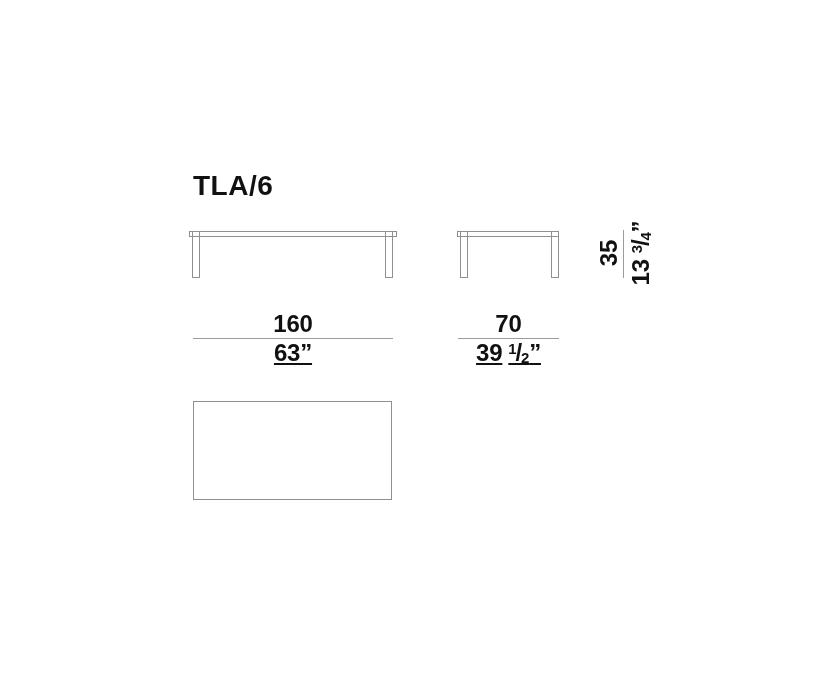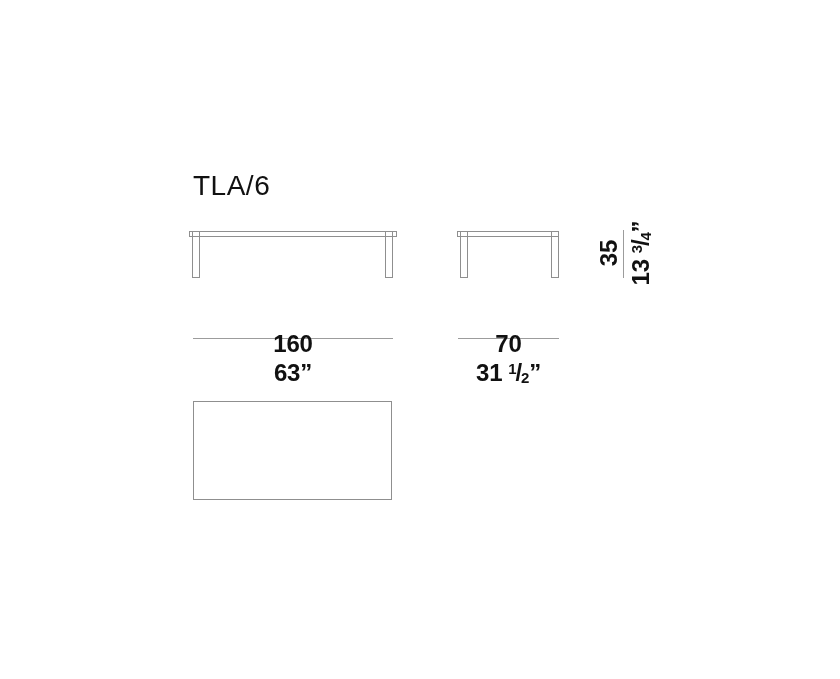--- a/index.html
+++ b/index.html
@@ -10,36 +10,36 @@
   }
   html,body{margin:0;padding:0;}
   body{
     width:840px;height:679px;position:relative;overflow:hidden;
     background:var(--bg);
     font-family:"Liberation Sans","DejaVu Sans",sans-serif;
     color:var(--text);
   }
   .title{
     position:absolute;left:193px;top:172px;
-    font-size:28px;font-weight:normal;line-height:1;letter-spacing:.5px;
+    font-size:28px;font-weight:bold;line-height:1;letter-spacing:.5px;
   }
   svg{position:absolute;left:0;top:0;}
   .outline{fill:#ffffff;stroke:var(--stroke);stroke-width:1;}
   .outline-open{fill:none;stroke:var(--stroke);stroke-width:1;}
   .dimline{stroke:var(--dimline);stroke-width:1;}
   .dim{position:absolute;text-align:center;font-weight:bold;}
   .dim-row{
     position:absolute;left:0;width:100%;
     font-size:24px;font-weight:bold;line-height:1;letter-spacing:-0.2px;
-    white-space:nowrap;text-align:center;margin-top:20px;
+    white-space:nowrap;text-align:center;
   }
   .dim-width{left:193px;top:0;width:200px;}
   .dim-depth{left:458px;top:0;width:101px;}
   .row-top{top:312px;}
-  .row-bottom{top:341px;}
+  .row-bottom{top:341px;text-decoration:underline;}
   .rot-dim{
     position:absolute;left:578px;top:225px;width:90px;height:56px;
     transform:rotate(-90deg);transform-origin:50% 50%;
   }
   .rot-dim .rrow{
     font-size:24px;font-weight:bold;line-height:28px;
     text-align:center;white-space:nowrap;letter-spacing:-0.2px;
   }
   .fr-gap{display:inline-block;width:6px;}
   .fr-num{font-size:15px;vertical-align:7px;}
@@ -73,21 +73,21 @@
 </svg>
 
 <div class="dim dim-width">
   <div class="dim-row row-top">160</div>
   <div class="dim-row row-bottom">63”</div>
 </div>
 
 <div class="dim dim-depth">
   <div class="dim-row row-top">70</div>
   <div class="dim-row row-bottom">
-    <span>31</span><span class="fr-gap"></span><span class="fr-num">1</span><span class="fr-slash">/</span><span class="fr-den">2</span><span>”</span>
+    <span>39</span><span class="fr-gap"></span><span class="fr-num">1</span><span class="fr-slash">/</span><span class="fr-den">2</span><span>”</span>
   </div>
 </div>
 
 <div class="rot-dim">
   <div class="rrow">35</div>
   <div class="rrow">
     <span>13</span><span class="fr-gap"></span><span class="fr-num">3</span><span class="fr-slash">/</span><span class="fr-den">4</span><span>”</span>
   </div>
 </div>
 

